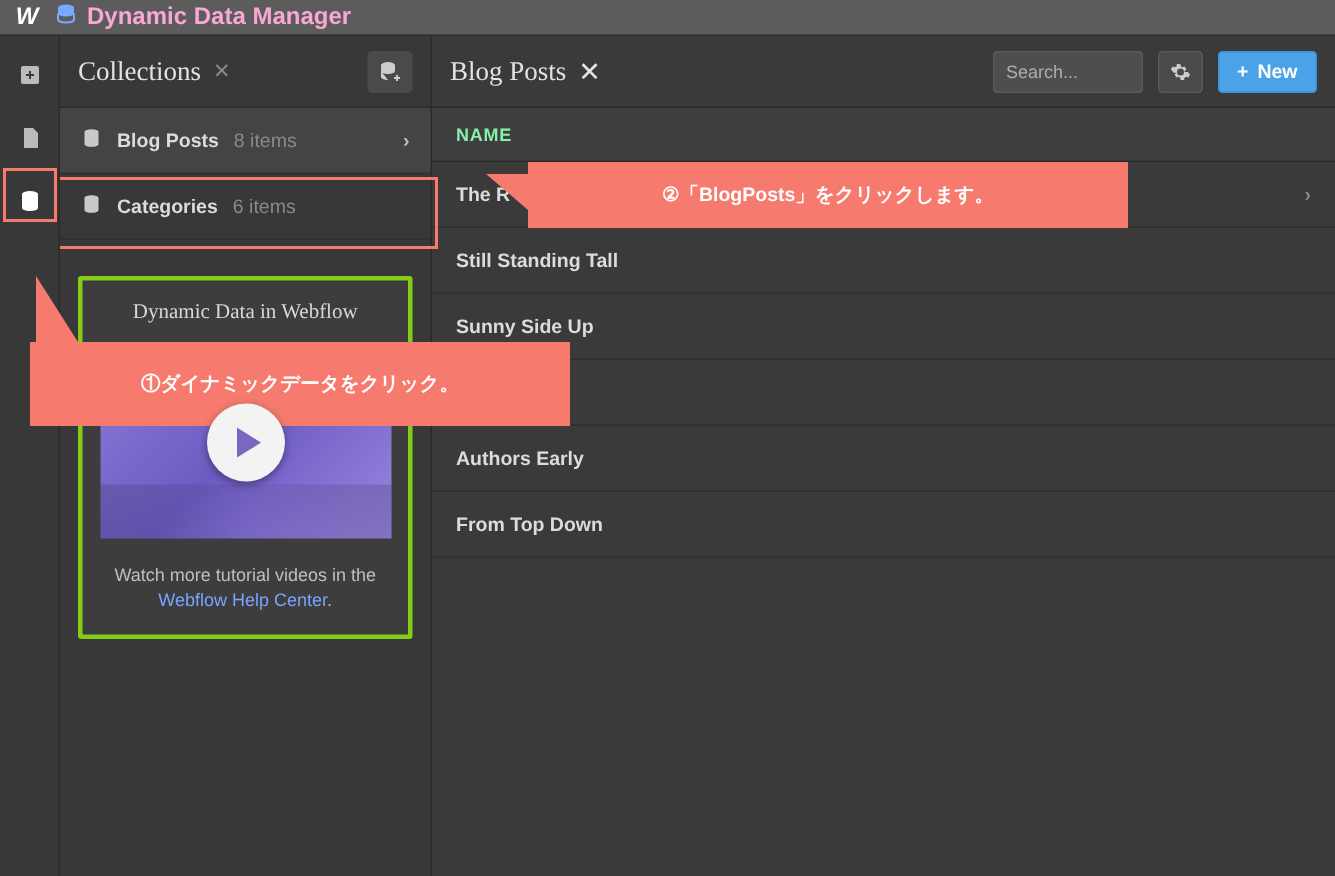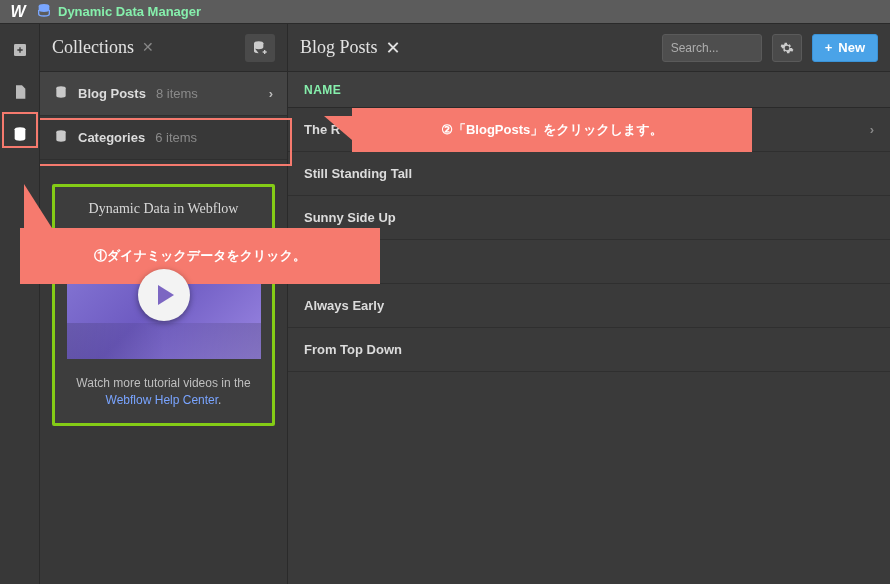--- a/index.html
+++ b/index.html
@@ -21,21 +21,21 @@
     gap: 6px;
     border-bottom: 1px solid #2a2a2a;
   }
   .topbar .w-logo {
     width: 24px; height: 24px;
     display: flex; align-items: center; justify-content: center;
     color: #fff; font-weight: bold; font-style: italic;
     font-size: 16px;
   }
   .topbar .title-icon svg { width: 16px; height: 16px; fill: #7aa7ff; }
-  .topbar .title { color: #86efac; font-size: 13px; font-weight: 600; }
+  .topbar .title { color: #f9a8d4; font-size: 16px; font-weight: 600; }
 
   .main {
     display: flex;
     height: 560px;
   }
   .leftrail {
     width: 40px;
     background: #383838;
     border-right: 1px solid #2a2a2a;
     display: flex;
@@ -392,21 +392,21 @@
       <div class="table-row">
           <span>Still Standing Tall</span>
         </div>
       <div class="table-row">
           <span>Sunny Side Up</span>
         </div>
       <div class="table-row">
           <span></span>
         </div>
       <div class="table-row">
-          <span>Always Early</span>
+          <span>Authors Early</span>
         </div>
       <div class="table-row">
           <span>From Top Down</span>
         </div>
     </div>
   </div>
 </div>
 
 <div class="highlight-db"></div>
 <div class="highlight-row"></div>

